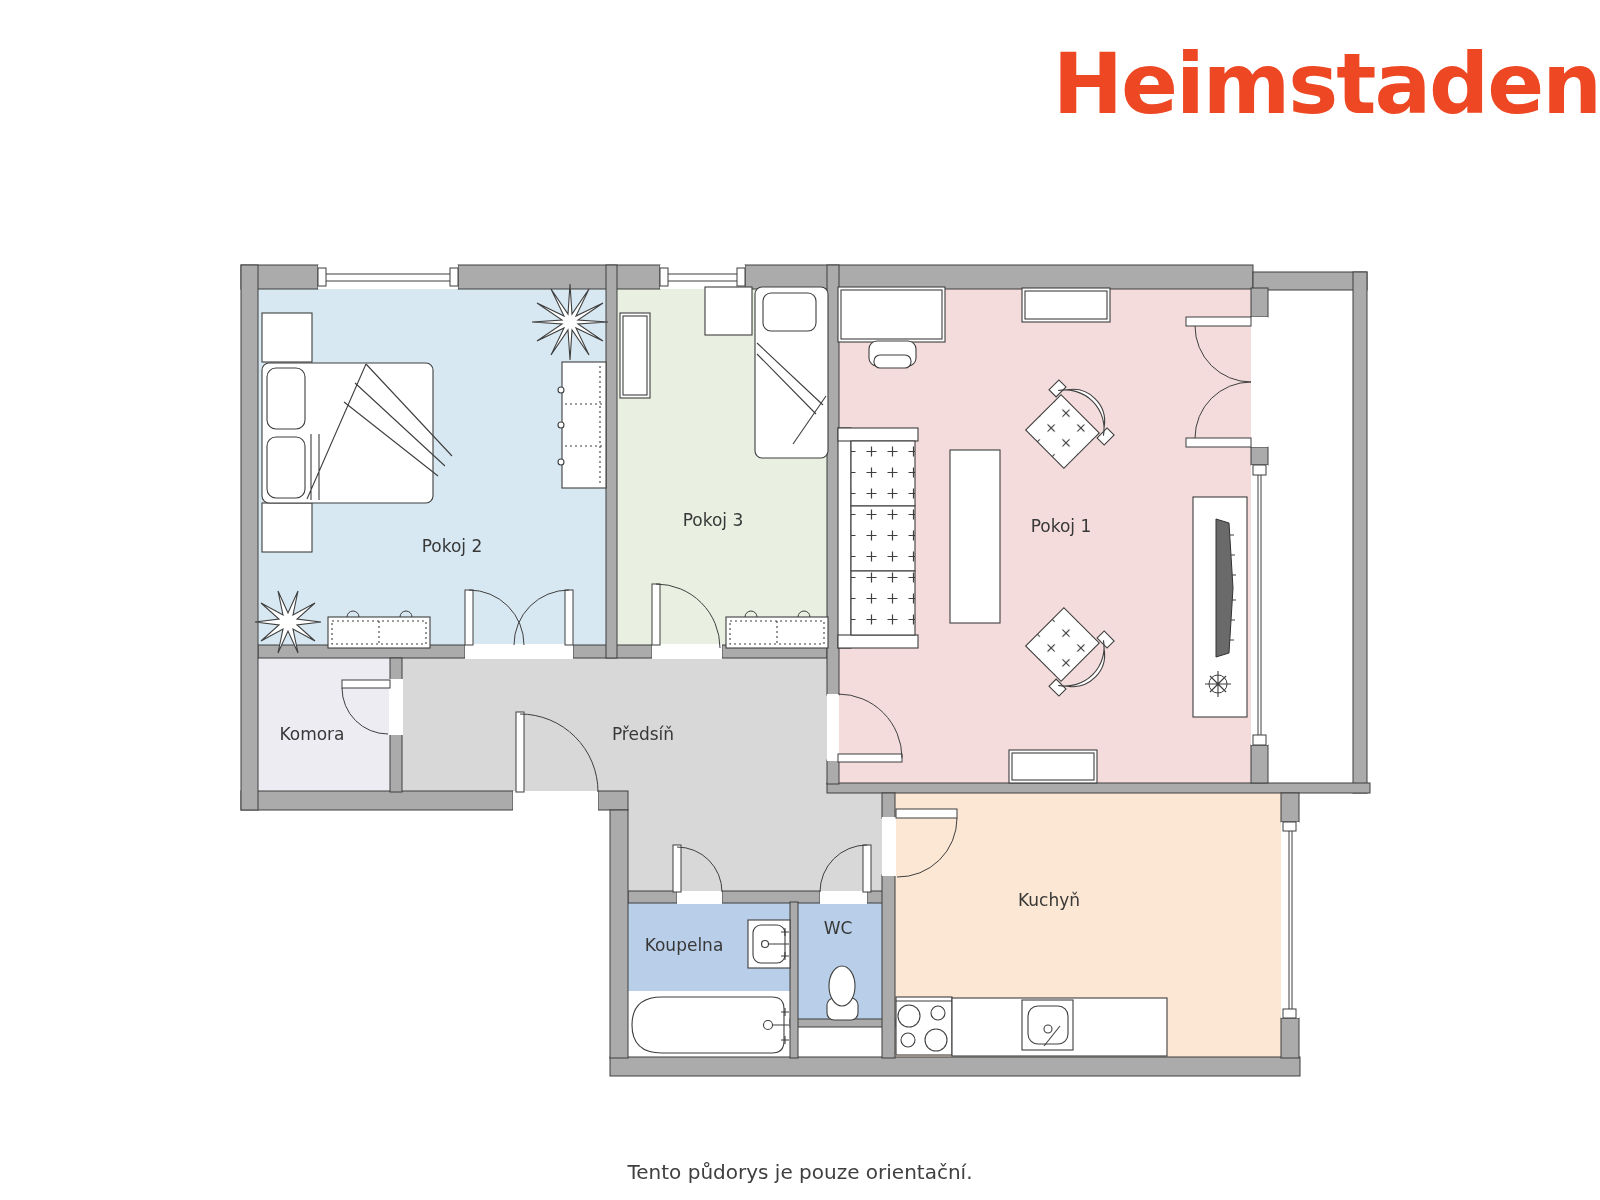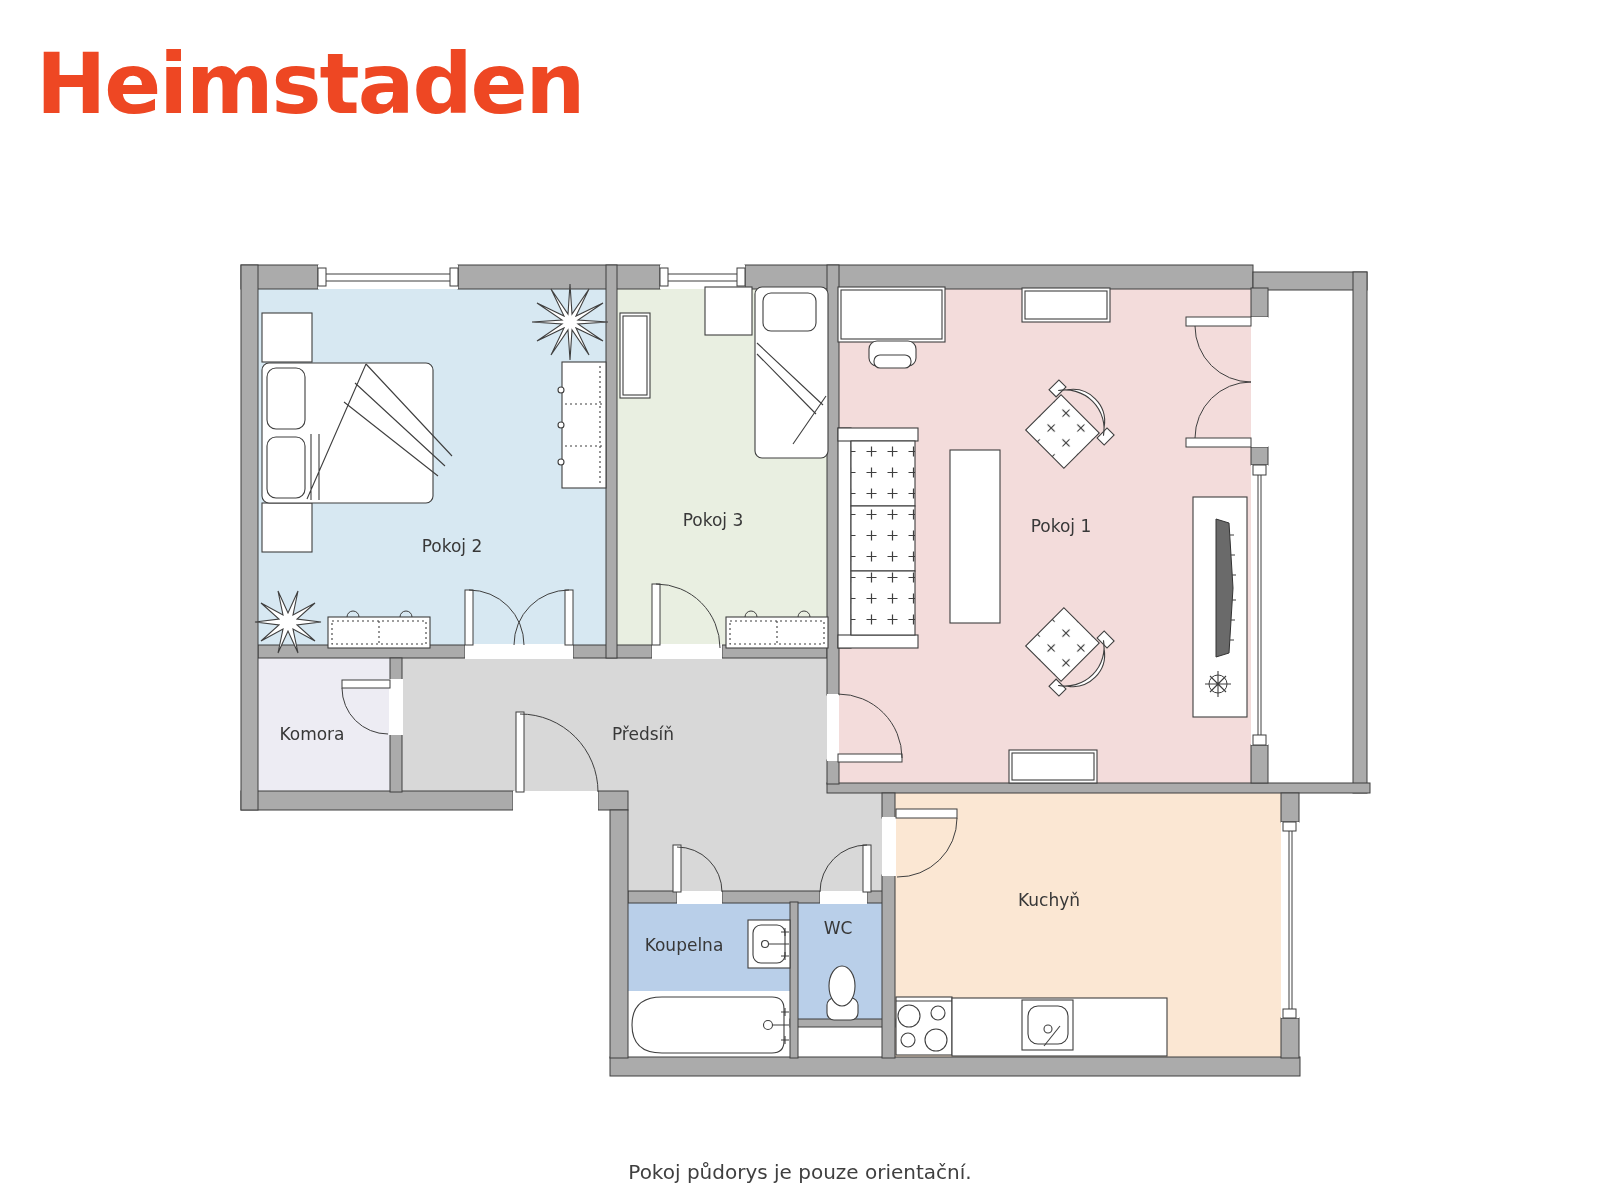--- a/index.html
+++ b/index.html
@@ -1,18 +1,18 @@
 <!DOCTYPE html>
 <html><head>
 <meta charset="utf-8">
 <style>
   html,body{margin:0;padding:0;background:#ffffff;}
   .page{position:relative;width:1600px;height:1200px;background:#fff;overflow:hidden;
         font-family:"DejaVu Sans","Liberation Sans",sans-serif;}
-  .logo{position:absolute;left:16px;right:0;top:42px;text-align:left;
+  .logo{position:absolute;left:16px;right:0;top:42px;text-align:right;
         font-size:84px;font-weight:bold;letter-spacing:-2px;line-height:1;margin-left:20px;}
   .caption{position:absolute;left:0;right:0;top:1160px;text-align:center;
         font-size:20px;color:#3f3f3f;}
   svg.plan{position:absolute;left:0;top:0;}
   svg text{font-family:"DejaVu Sans","Liberation Sans",sans-serif;font-size:17px;fill:#383838;}
   .wall{fill:#ababab;stroke:#3f3f3f;stroke-width:1;}
   .gap{fill:#ffffff;}
   .glass{stroke:#3f3f3f;stroke-width:1;fill:none;}
   .cap{fill:#ffffff;stroke:#3f3f3f;stroke-width:1;}
   .furn{fill:#ffffff;stroke:#3f3f3f;stroke-width:1.1;}
@@ -292,14 +292,14 @@
       <text x="713" y="526">Pokoj 3</text>
       <text x="1061" y="532">Pokoj 1</text>
       <text x="312" y="740">Komora</text>
       <text x="643" y="740">Předsíň</text>
       <text x="684" y="951">Koupelna</text>
       <text x="838" y="934">WC</text>
       <text x="1049" y="906">Kuchyň</text>
     </g>
   </svg>
 
-  <div class="caption">Pokoj půdorys je pouze orientační.</div>
+  <div class="caption">Tento půdorys je pouze orientační.</div>
 </div>
 
 </body></html>

